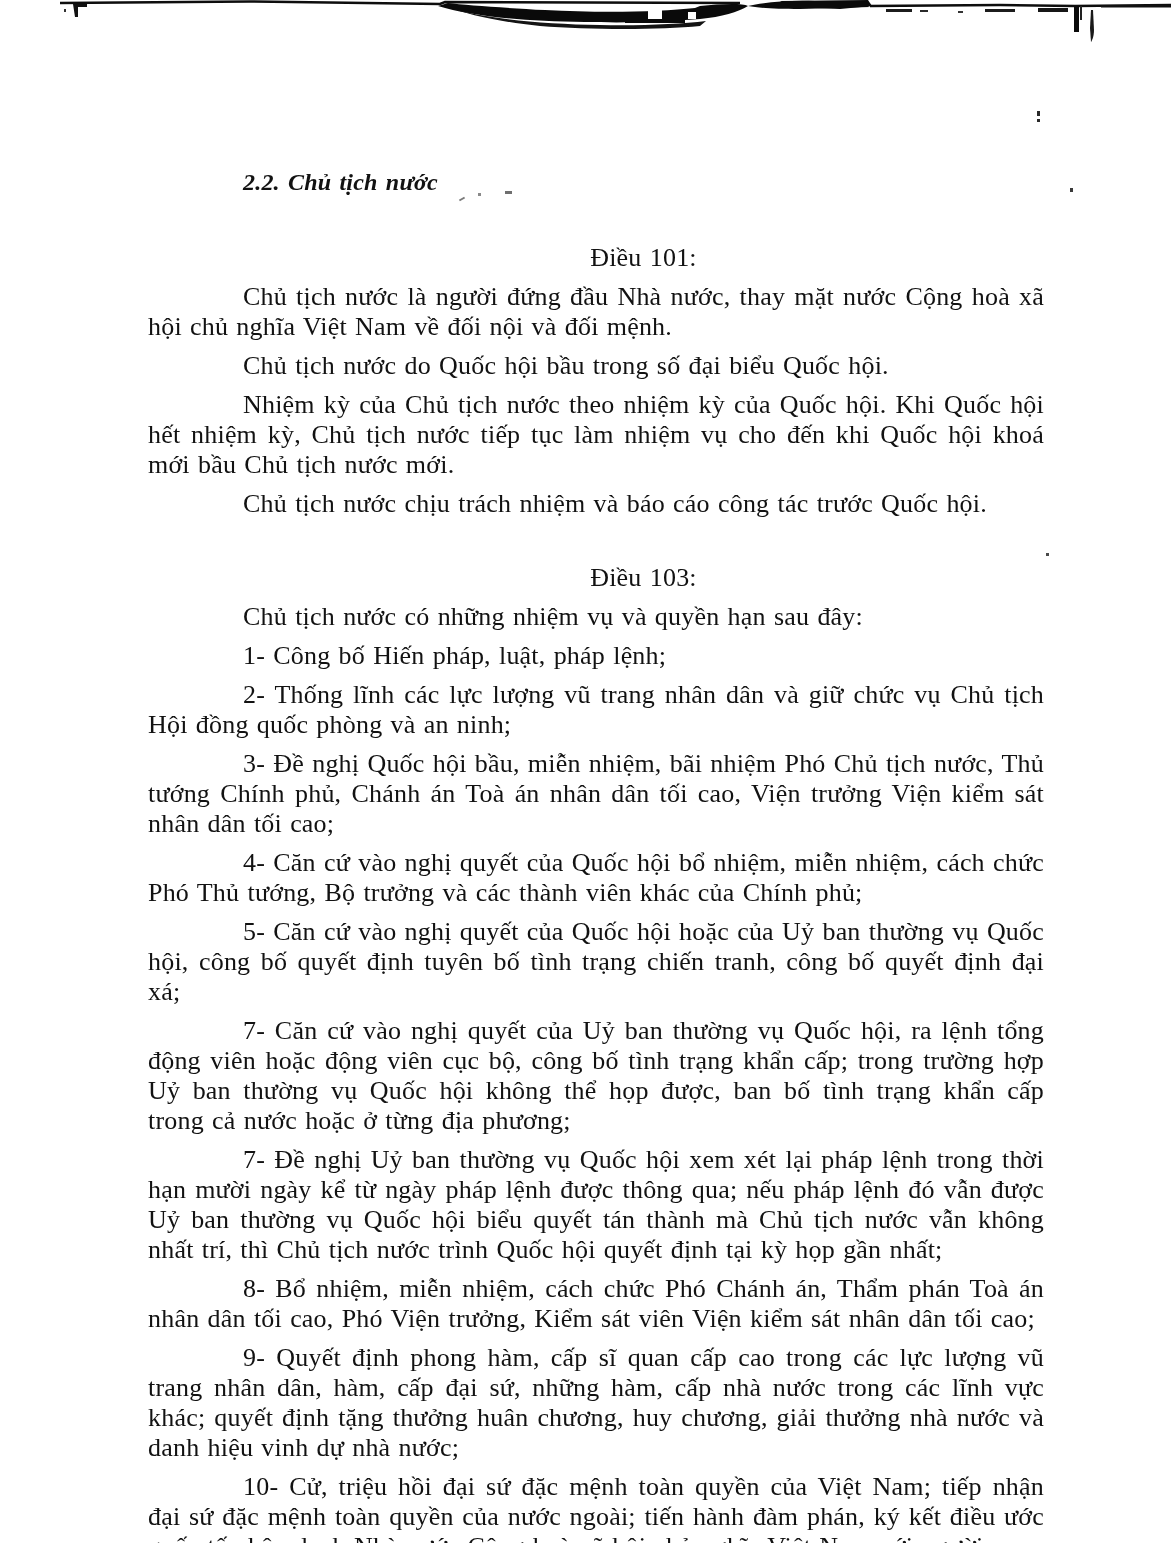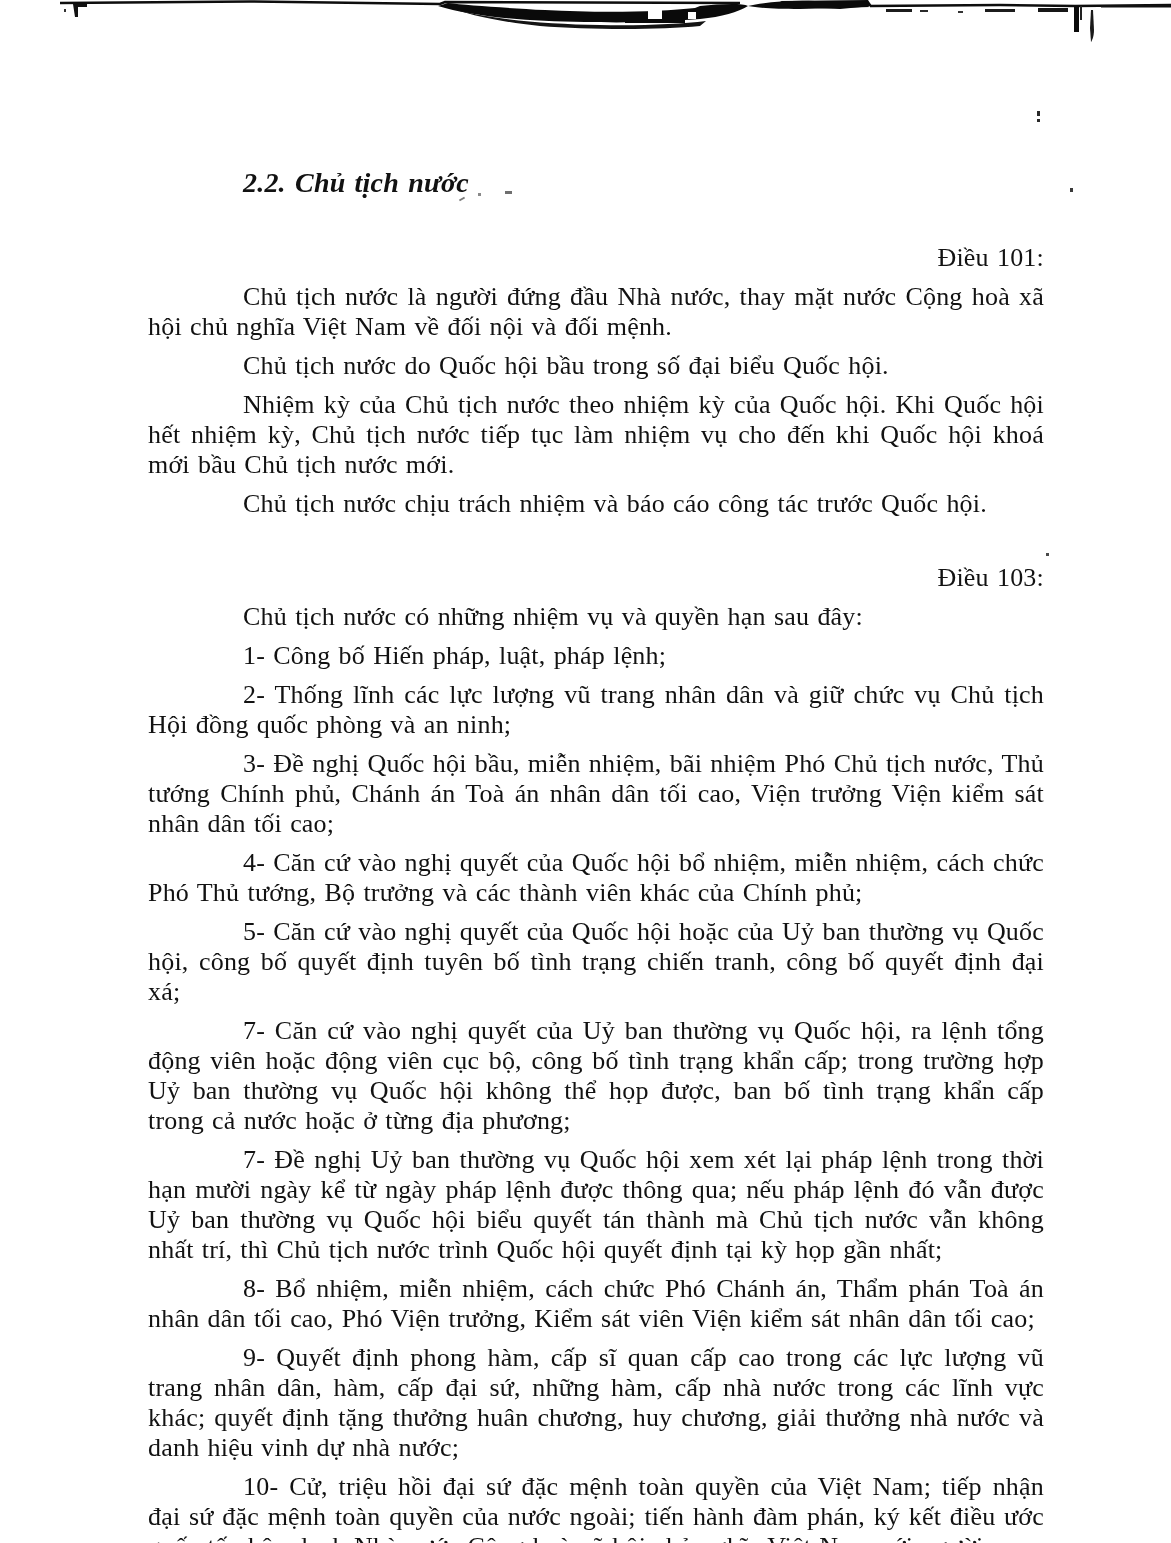--- a/index.html
+++ b/index.html
@@ -40,28 +40,28 @@
     font-size: 26px;
     line-height: 30px;
     text-align: justify;
     text-indent: 95px;
     letter-spacing: 0.2px;
     word-spacing: 1.5px;
   }
   .para.heading {
     font-weight: bold;
     font-style: italic;
-    font-size: 28px;
+    font-size: 24px;
     line-height: 33px;
     text-align: left;
     word-spacing: 2px;
     margin-bottom: 10px;
   }
   .para.article {
-    text-align: right;
+    text-align: center;
     margin-top: 44px;
   }
   .para:last-child {
     margin-bottom: 0;
   }
 </style>
 </head>
 <body>
 
 <div class="page">

